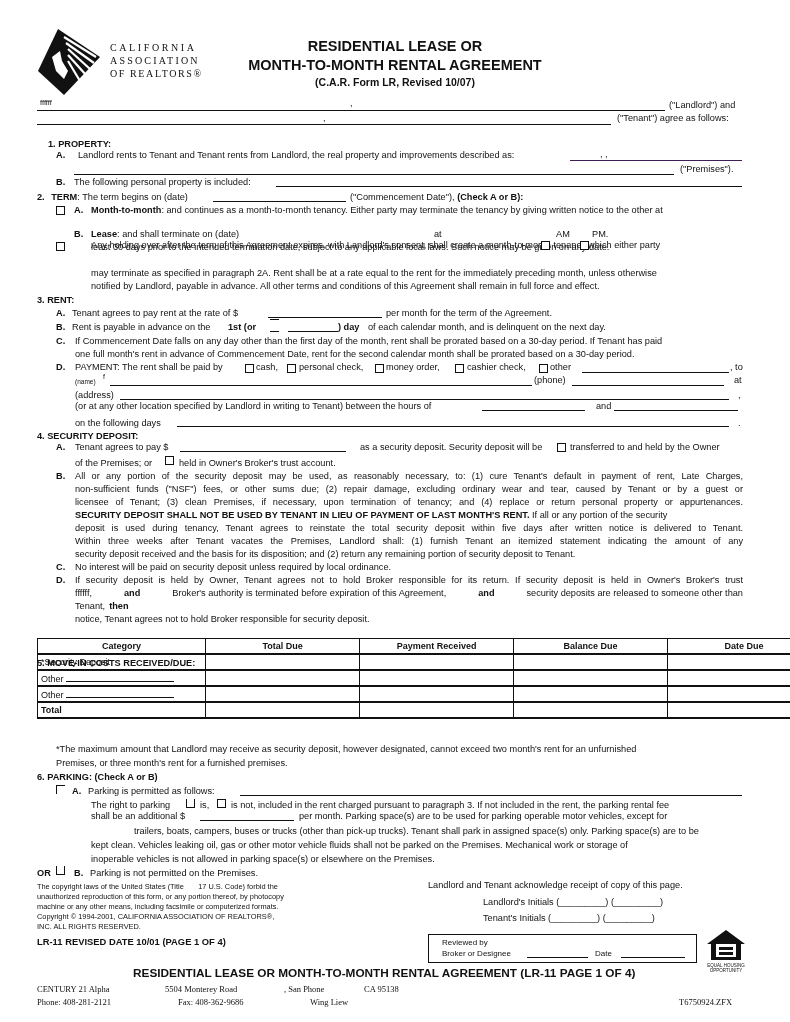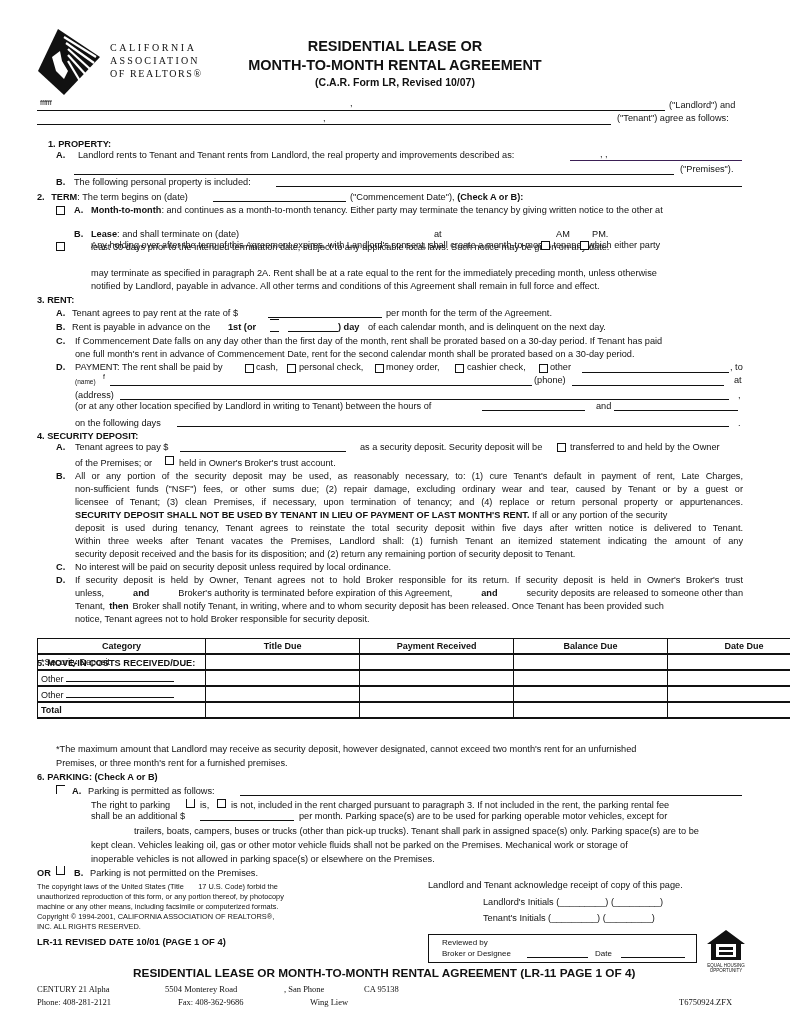--- a/index.html
+++ b/index.html
@@ -169,46 +169,45 @@
 <div class="just" style="left:75px;top:523px;width:668px;">deposit is used during tenancy, Tenant agrees to reinstate the total security deposit within five days after written notice is delivered to Tenant.</div>
 <div class="just" style="left:75px;top:536px;width:668px;">Within three weeks after Tenant vacates the Premises, Landlord shall: (1) furnish Tenant an itemized statement indicating the amount of any</div>
 <div class="txt" style="left:75px;top:549px;">security deposit received and the basis for its disposition; and (2) return any remaining portion of security deposit to Tenant.</div>
 
 <div class="txt b" style="left:56px;top:562px;">C.</div>
 <div class="txt" style="left:75px;top:562px;">No interest will be paid on security deposit unless required by local ordinance.</div>
 
 <div class="txt b" style="left:56px;top:575px;">D.</div>
 <div class="just" style="left:75px;top:575px;width:668px;">If security deposit is held by Owner, Tenant agrees not to hold Broker responsible for its return. If security deposit is held in Owner's Broker's trust</div>
 <div class="txt" style="left:75px;top:588px;width:668px;display:flex;justify-content:space-between;">
-  <span>unless,</span>
+  <span>ffffff,</span>
   <span class="b">and</span>
   <span>Broker's authority is terminated before expiration of this Agreement,</span>
   <span class="b">and</span>
   <span>security deposits are released to someone other than</span>
 </div>
 <div class="txt" style="left:75px;top:601px;width:668px;display:flex;gap:4px;">
   <span>Tenant,</span>
   <span class="b">then</span>
-  <span>Broker shall notify Tenant, in writing, where and to whom security deposit has been released. Once Tenant has been provided such</span>
 </div>
 <div class="txt" style="left:75px;top:614px;">notice, Tenant agrees not to hold Broker responsible for security deposit.</div>
 
 <div class="txt b" style="left:37px;top:626px;margin-top:32px;">5.   MOVE-IN COSTS RECEIVED/DUE:</div>
 <table class="mc">
   <colgroup>
       <col style="width:154px">
       <col style="width:141px">
       <col style="width:141px">
       <col style="width:141px">
       <col style="width:140px">
     </colgroup>
   <tbody>
       <tr>
     <th>Category</th>
-    <th>Title Due</th>
+    <th>Total Due</th>
     <th>Payment Received</th>
     <th>Balance Due</th>
     <th>Date Due</th>
   </tr>
   <tr class="thick">
     <td>*Security Deposit</td>
     <td></td>
         <td></td>
         <td></td>
         <td></td>

